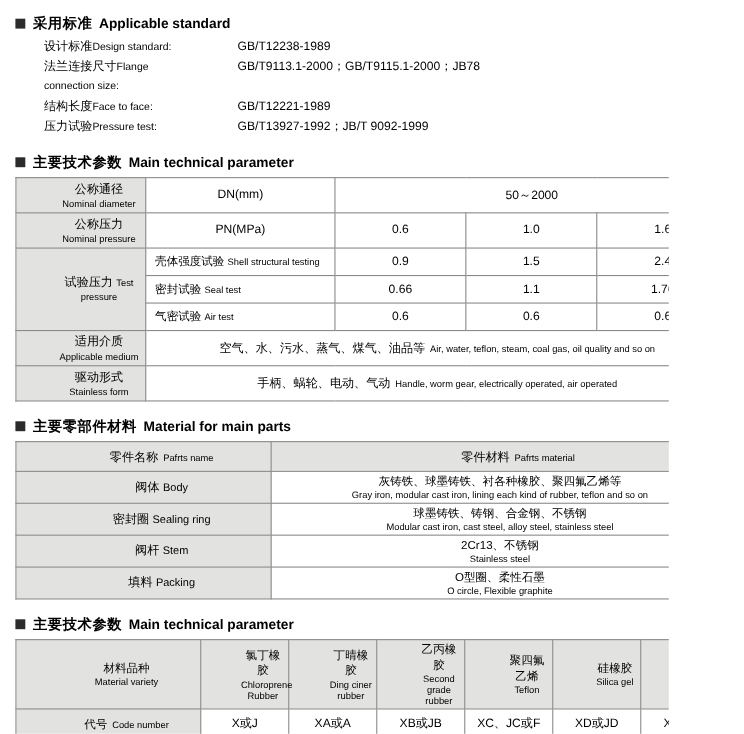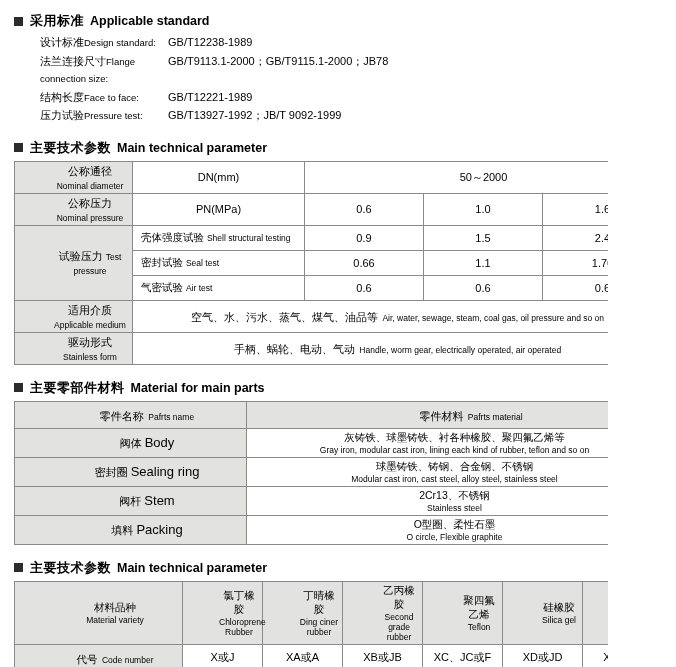--- a/index.html
+++ b/index.html
@@ -13,21 +13,21 @@
   .page{position:relative;width:608px;height:667px;overflow:hidden;}
 
   
   .sec-head{display:flex;align-items:center;margin:0 0 4px 14px;}
   .sec-head .sq{width:9px;height:9px;background:#2b2b2b;margin-right:7px;}
   .sec-head .cn{font-size:13px;font-weight:bold;letter-spacing:0.5px;}
   .sec-head .en{font-size:12.5px;font-weight:bold;margin-left:6px;}
 
   
   .std-list{margin:2px 0 14px 40px;}
-  .std-row{display:flex;font-size:11px;line-height:16.5px;margin-bottom:1px;}
+  .std-row{display:flex;font-size:11px;line-height:16.5px;margin-bottom:1px;gap:48px;}
   .std-row .lbl{width:128px;flex:0 0 128px;}
   .std-row .lbl .c{font-size:11px;}
   .std-row .lbl .e{font-size:9.5px;}
   .std-row .val{font-size:11px;}
 
   
   table{border-collapse:collapse;margin:0 14px 14px 14px;width:648px;
         table-layout:fixed;}
   table td{border:1px solid #8a8a8a;text-align:center;vertical-align:middle;
            padding:2px 3px;}
@@ -40,21 +40,21 @@
   #t1 td{height:20px;}
   .t1-lab{font-size:11px;}
   .t1-lab .e{font-size:8.5px;}
   .t1-val{font-size:11px;}
   .t1-sub{font-size:10.5px;text-align:left;padding-left:8px;}
   .t1-sub .e{font-size:8.5px;}
 
   
   #t2 td{height:22px;}
   .t2-name{font-size:11px;}
-  .t2-name .e{font-size:13px;}
+  .t2-name .e{font-size:10px;}
   .t2-mat .c{font-size:10.5px;}
   .t2-mat .e{font-size:8.5px;}
 
   
   #t3 td{height:22px;}
   .t3-h .c{font-size:10.5px;}
   .t3-h .e{font-size:8.5px;}
   .t3-v{font-size:11px;}
 </style>
 </head>
@@ -151,21 +151,21 @@
         <td class="white t1-val">0.6</td>
         <td class="white t1-val">0.6</td>
       </tr>
       <tr>
         <td class="shade t1-lab">
           <span>适用介质</span>
           <span class="e">Applicable medium</span>
         </td>
         <td class="white" colspan="4">
           <span class="t1-val">空气、水、污水、蒸气、煤气、油品等</span>
-          <span class="en1">Air, water, sewage, steam, coal gas, oil pressure and so on</span>
+          <span class="en1">Air, water, teflon, steam, coal gas, oil quality and so on</span>
         </td>
       </tr>
       <tr>
         <td class="shade t1-lab">
           <span>驱动形式</span>
           <span class="e">Stainless form</span>
         </td>
         <td class="white" colspan="4">
           <span class="t1-val">手柄、蜗轮、电动、气动</span>
           <span class="en1">Handle, worm gear, electrically operated, air operated</span>

